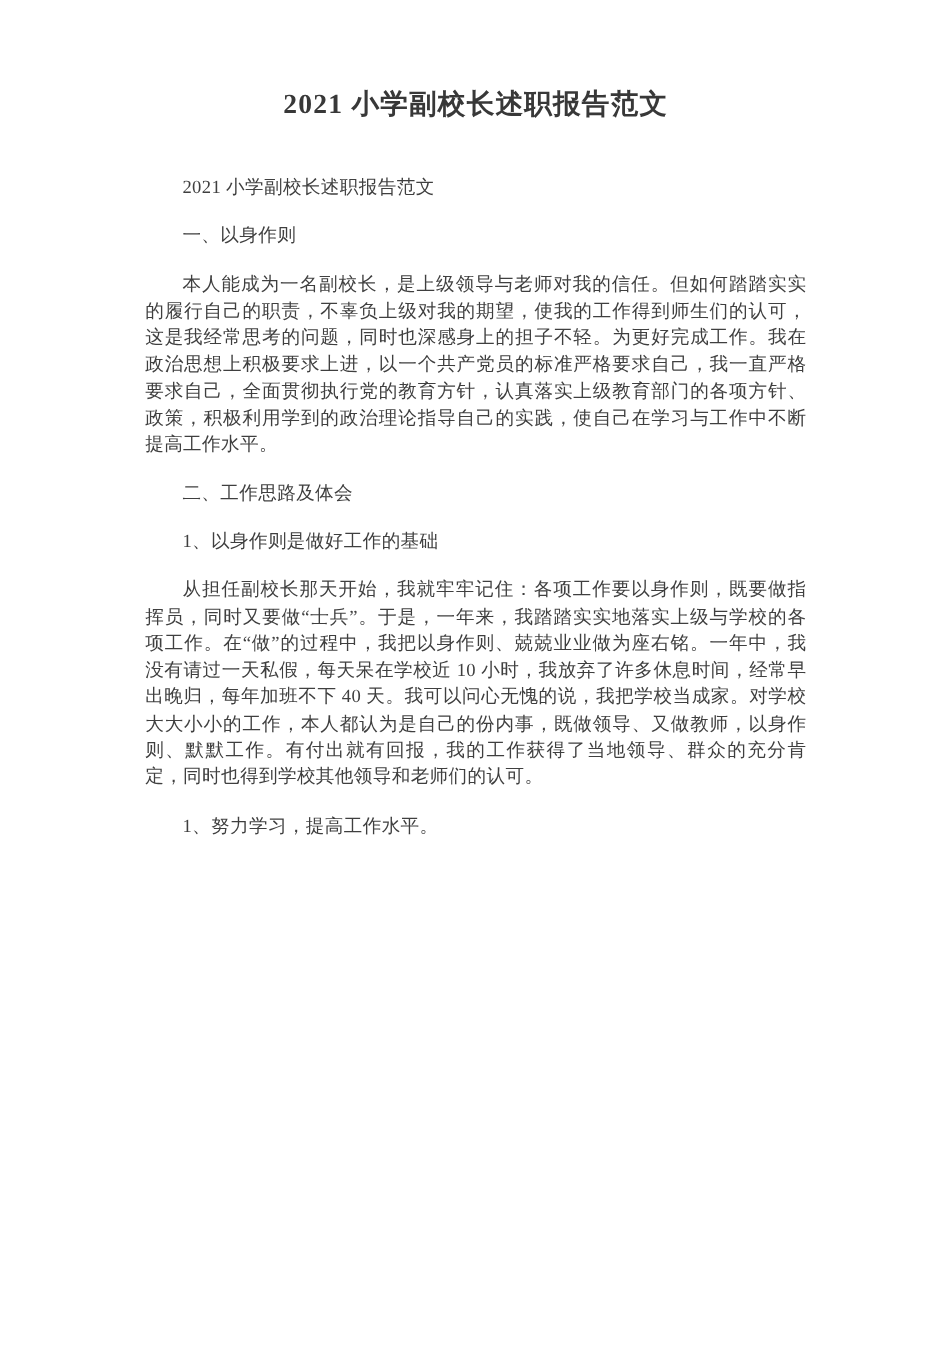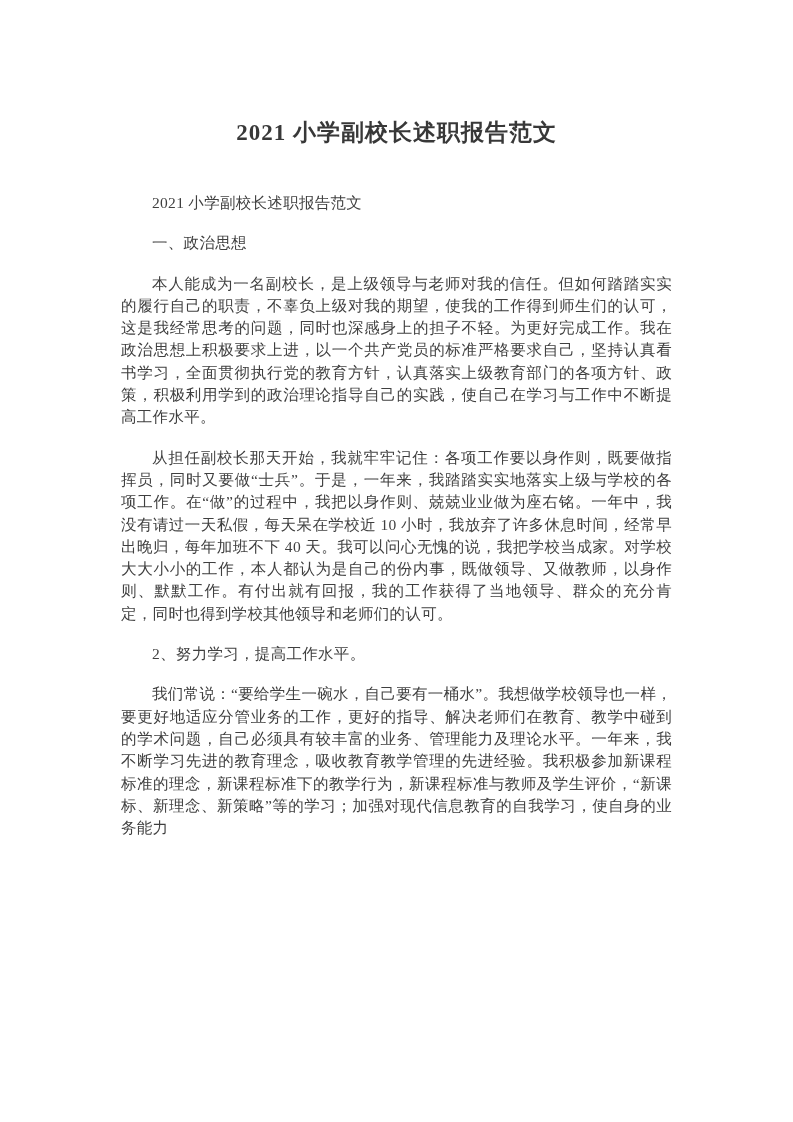--- a/index.html
+++ b/index.html
@@ -7,21 +7,21 @@
     padding: 0;
     background: #ffffff;
   }
   .page {
     position: relative;
     width: 793px;
     height: 1122px;
     margin: 0 auto;
     background: #ffffff;
     box-sizing: border-box;
-    padding: 116px 121px 40px 121px;
+    padding: 70px 121px 40px 121px;
     font-family: "Liberation Serif", "DejaVu Serif", serif;
     color: #3d3d3d;
     overflow: hidden;
   }
   .doc-title {
     margin: 0 0 42px 0;
     font-size: 23px;
     line-height: 34px;
     font-weight: bold;
     text-align: center;
@@ -42,18 +42,19 @@
     margin-bottom: 0;
   }
 </style>
 </head>
 <body>
 
 <div class="page">
   <h1 class="doc-title">2021 小学副校长述职报告范文</h1>
 
   <p class="para">2021 小学副校长述职报告范文</p>
-  <p class="para">一、政治思想</p>
-  <p class="para">本人能成为一名副校长，是上级领导与老师对我的信任。但如何踏踏实实的履行自己的职责，不辜负上级对我的期望，使我的工作得到师生们的认可，这是我经常思考的问题，同时也深感身上的担子不轻。为更好完成工作。我在政治思想上积极要求上进，以一个共产党员的标准严格要求自己，坚持认真看书学习，全面贯彻执行党的教育方针，认真落实上级教育部门的各项方针、政策，积极利用学到的政治理论指导自己的实践，使自己在学习与工作中不断提高工作水平。</p>
+  <p class="para">一、以身作则</p>
+  <p class="para">本人能成为一名副校长，是上级领导与老师对我的信任。但如何踏踏实实的履行自己的职责，不辜负上级对我的期望，使我的工作得到师生们的认可，这是我经常思考的问题，同时也深感身上的担子不轻。为更好完成工作。我在政治思想上积极要求上进，以一个共产党员的标准严格要求自己，我一直严格要求自己，全面贯彻执行党的教育方针，认真落实上级教育部门的各项方针、政策，积极利用学到的政治理论指导自己的实践，使自己在学习与工作中不断提高工作水平。</p>
+  <p class="para">二、工作思路及体会</p>
+  <p class="para">1、以身作则是做好工作的基础</p>
   <p class="para">从担任副校长那天开始，我就牢牢记住：各项工作要以身作则，既要做指挥员，同时又要做“士兵”。于是，一年来，我踏踏实实地落实上级与学校的各项工作。在“做”的过程中，我把以身作则、兢兢业业做为座右铭。一年中，我没有请过一天私假，每天呆在学校近 10 小时，我放弃了许多休息时间，经常早出晚归，每年加班不下 40 天。我可以问心无愧的说，我把学校当成家。对学校大大小小的工作，本人都认为是自己的份内事，既做领导、又做教师，以身作则、默默工作。有付出就有回报，我的工作获得了当地领导、群众的充分肯定，同时也得到学校其他领导和老师们的认可。</p>
-  <p class="para">2、努力学习，提高工作水平。</p>
-  <p class="para">我们常说：“要给学生一碗水，自己要有一桶水”。我想做学校领导也一样，要更好地适应分管业务的工作，更好的指导、解决老师们在教育、教学中碰到的学术问题，自己必须具有较丰富的业务、管理能力及理论水平。一年来，我不断学习先进的教育理念，吸收教育教学管理的先进经验。我积极参加新课程标准的理念，新课程标准下的教学行为，新课程标准与教师及学生评价，“新课标、新理念、新策略”等的学习；加强对现代信息教育的自我学习，使自身的业务能力</p>
+  <p class="para">1、努力学习，提高工作水平。</p>
 </div>
 
 </body></html>

